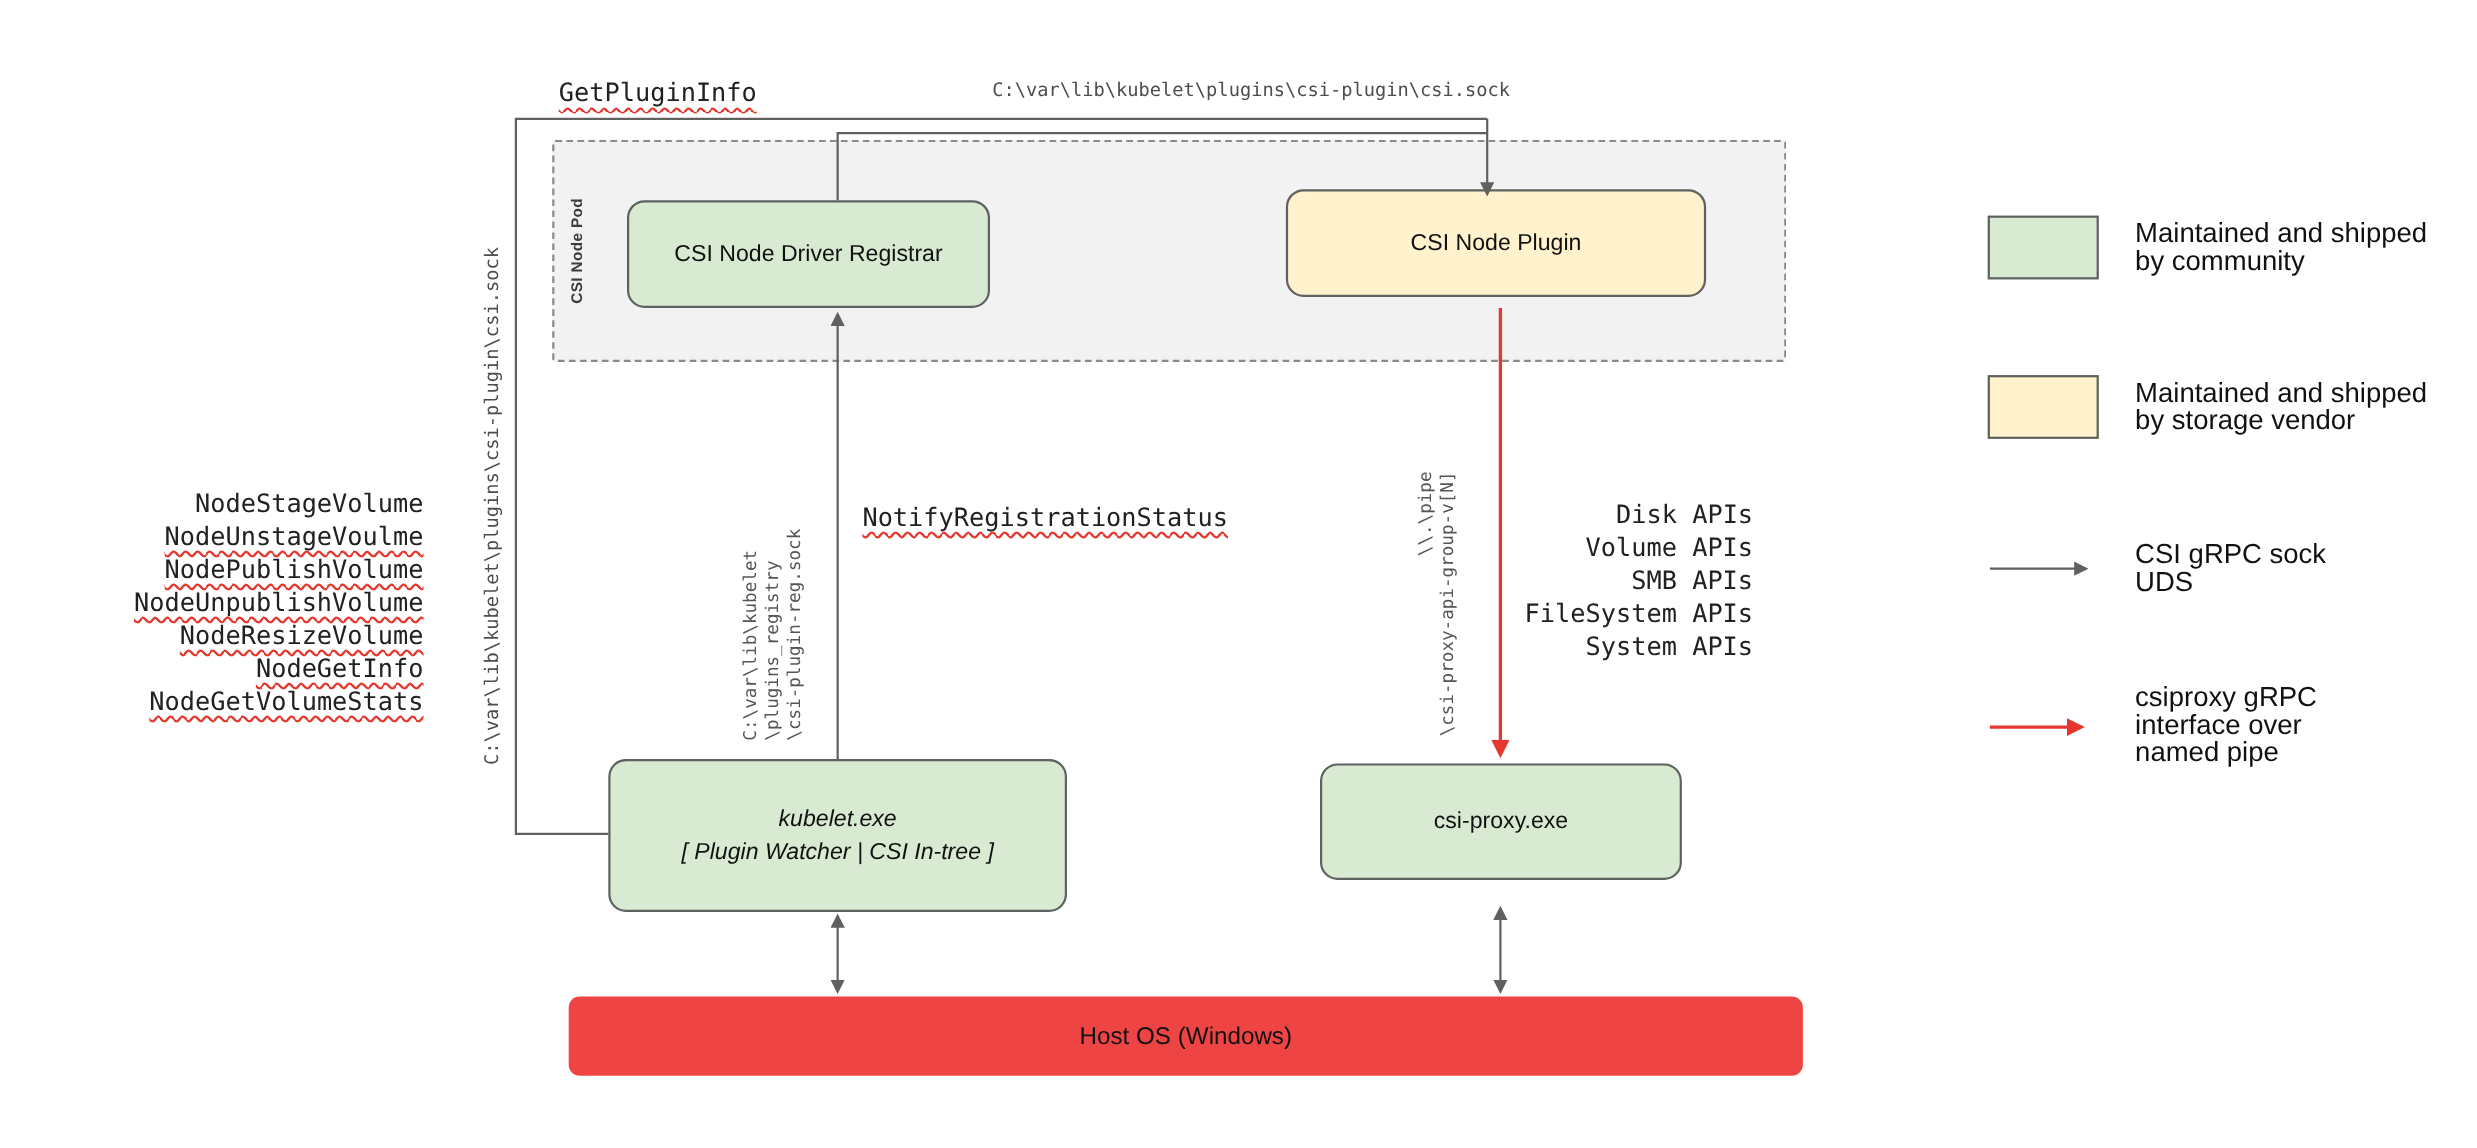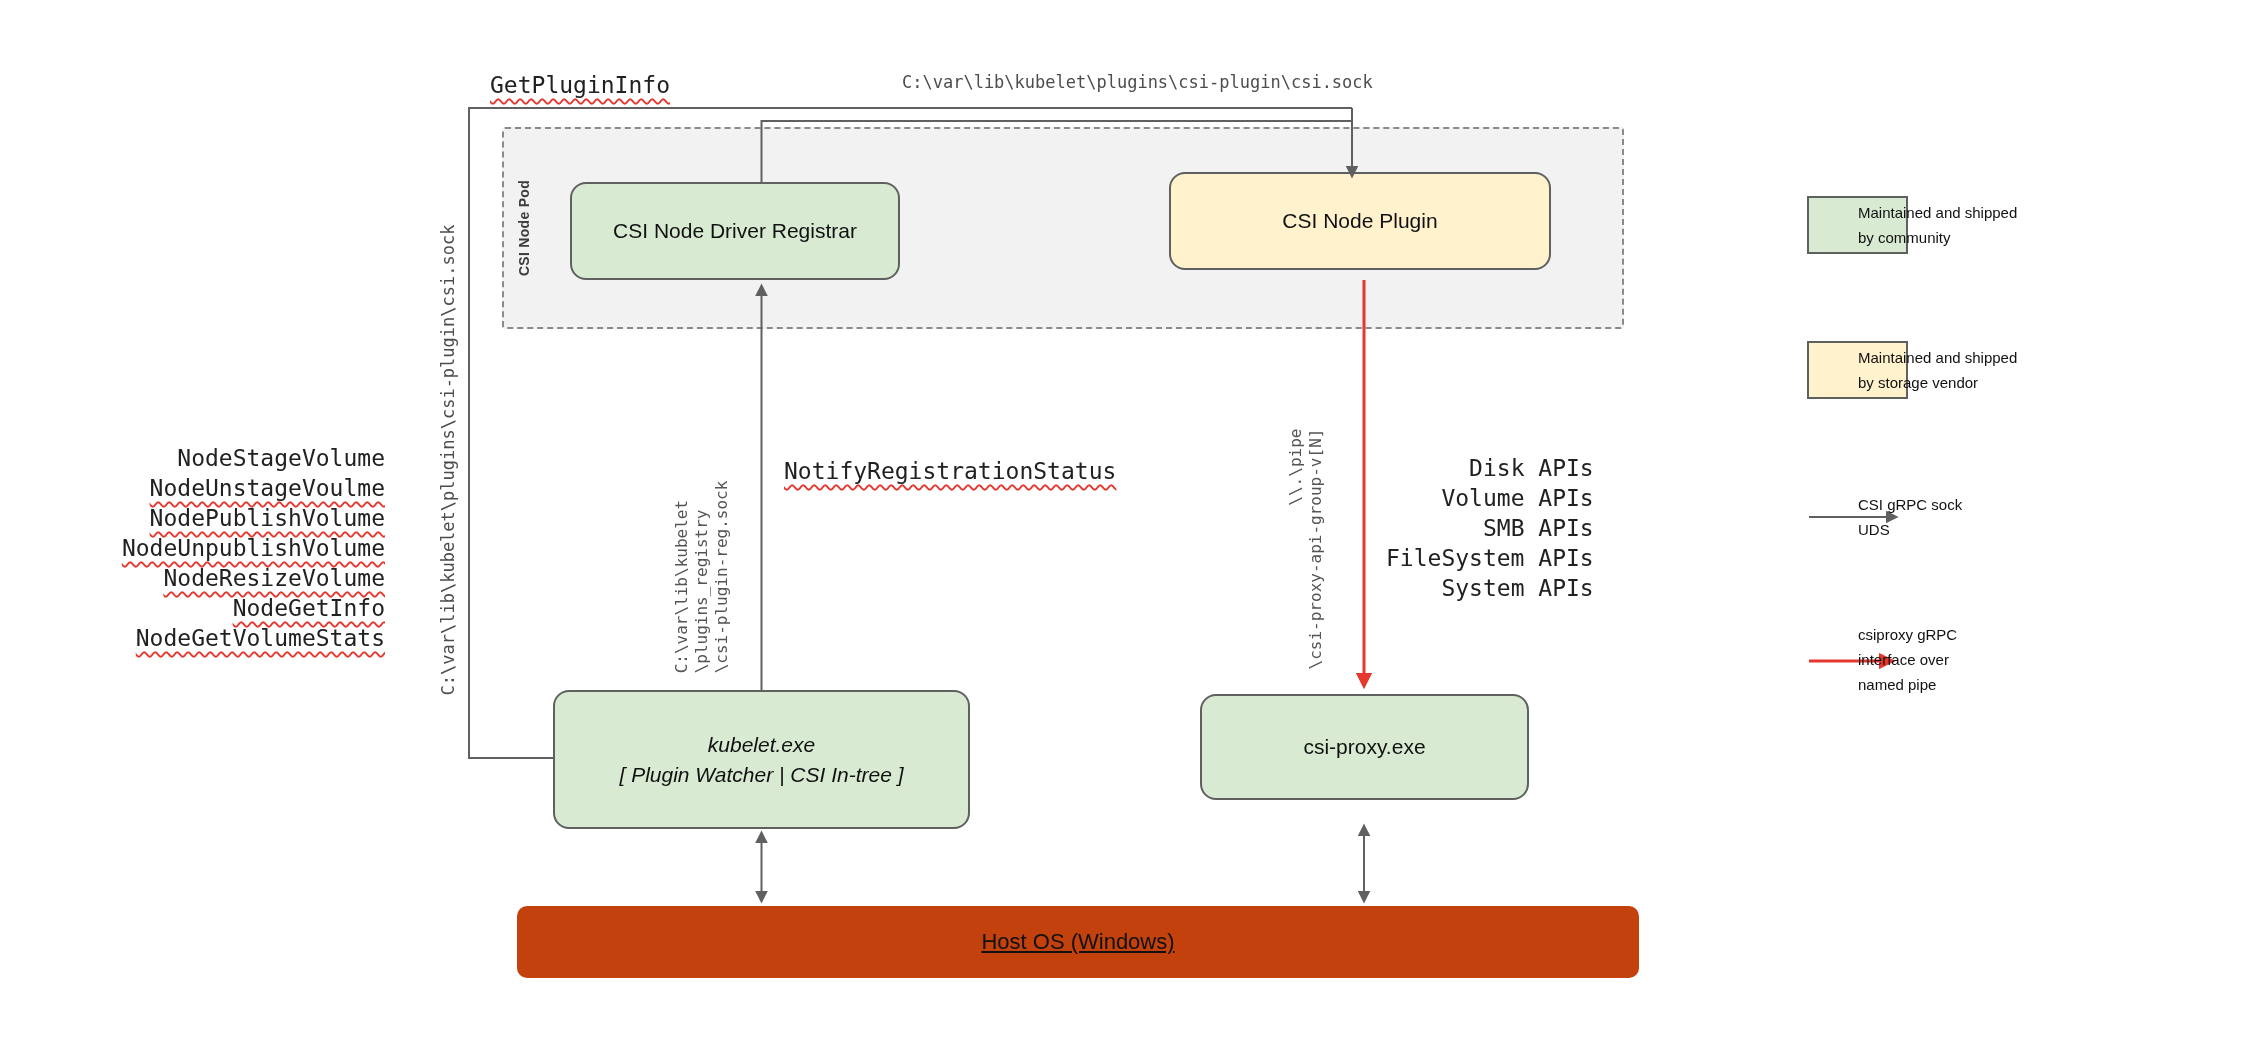--- a/index.html
+++ b/index.html
@@ -17,60 +17,60 @@
     box-sizing:border-box;
   }
   .box{
     position:absolute;display:flex;align-items:center;justify-content:center;
     box-sizing:border-box;text-align:center;color:#111;
     font-size:21px;line-height:30px;
   }
   .rounded{border:2px solid #5f6161;border-radius:16px;}
   .green{background:#d9ead3;}
   .yellow{background:#fff2cc;}
-  .blue{background:#c2410c;text-decoration:underline;}
+  .blue{background:#ef4444;}
   .registrar{left:570px;top:182px;width:330px;height:98px;}
   .plugin{left:1169px;top:172px;width:382px;height:98px;}
   .kubelet{left:553px;top:690px;width:417px;height:139px;font-style:italic;}
   .proxy{left:1200px;top:694px;width:329px;height:106px;}
   .host{left:517px;top:906px;width:1122px;height:72px;border-radius:10px;font-size:22px;}
   .pre{white-space:pre-line;}
   
   .mono{font-family:"DejaVu Sans Mono", monospace;position:absolute;white-space:pre;}
   .mono-lg{font-size:23px;line-height:30px;color:#212121;}
   .mono-sm{font-size:17px;color:#4d4d4d;}
   .mono-xs{font-size:16px;line-height:20px;color:#555;}
   .squiggle{
     text-decoration-line:underline;
     text-decoration-style:wavy;
     text-decoration-color:#e5372e;
     text-decoration-thickness:1.5px;
     text-underline-offset:5px;
   }
   .rot{transform:translate(-50%,-50%) rotate(-90deg);}
-  .getplugininfo{left:490px;top:70px;}
+  .getplugininfo{left:508px;top:70px;}
   .csisock-top{left:902px;top:72px;}
   .left-sock{left:448px;top:460px;}
   .reg-sock{left:702px;top:577px;text-align:left;}
   .pipe-path{left:1306px;top:549px;text-align:right;}
   .pod-label{
     position:absolute;left:524px;top:228px;
     font-size:14px;font-weight:600;color:#3c3c3c;white-space:nowrap;
     letter-spacing:.3px;
   }
   .calls{position:absolute;right:1867px;top:443px;text-align:right;}
   .calls .mono-line{position:static;}
   .apis{position:absolute;left:1386px;top:453px;text-align:right;}
   .mono-line{font-family:"DejaVu Sans Mono", monospace;font-size:23px;line-height:30px;color:#212121;white-space:pre;}
   .getinfo-block{position:absolute;left:784px;top:456px;text-align:left;}
   
   .swatch{position:absolute;width:101px;height:58px;border:2px solid #5f6161;box-sizing:border-box;}
   .sw-community{left:1807px;top:196px;background:#d9ead3;}
   .sw-vendor{left:1807px;top:341px;background:#fff2cc;}
-  .legend-text{position:absolute;left:1858px;font-size:15px;line-height:25px;color:#111;white-space:pre-line;}
+  .legend-text{position:absolute;left:1941px;font-size:25px;line-height:25px;color:#111;white-space:pre-line;}
   .lt-community{top:200px;}
   .lt-vendor{top:345px;}
   .lt-uds{top:492px;}
   .lt-pipe{top:622px;}
   
   .wires{position:absolute;left:0;top:0;pointer-events:none;}
 </style>
 </head>
 <body>
 

